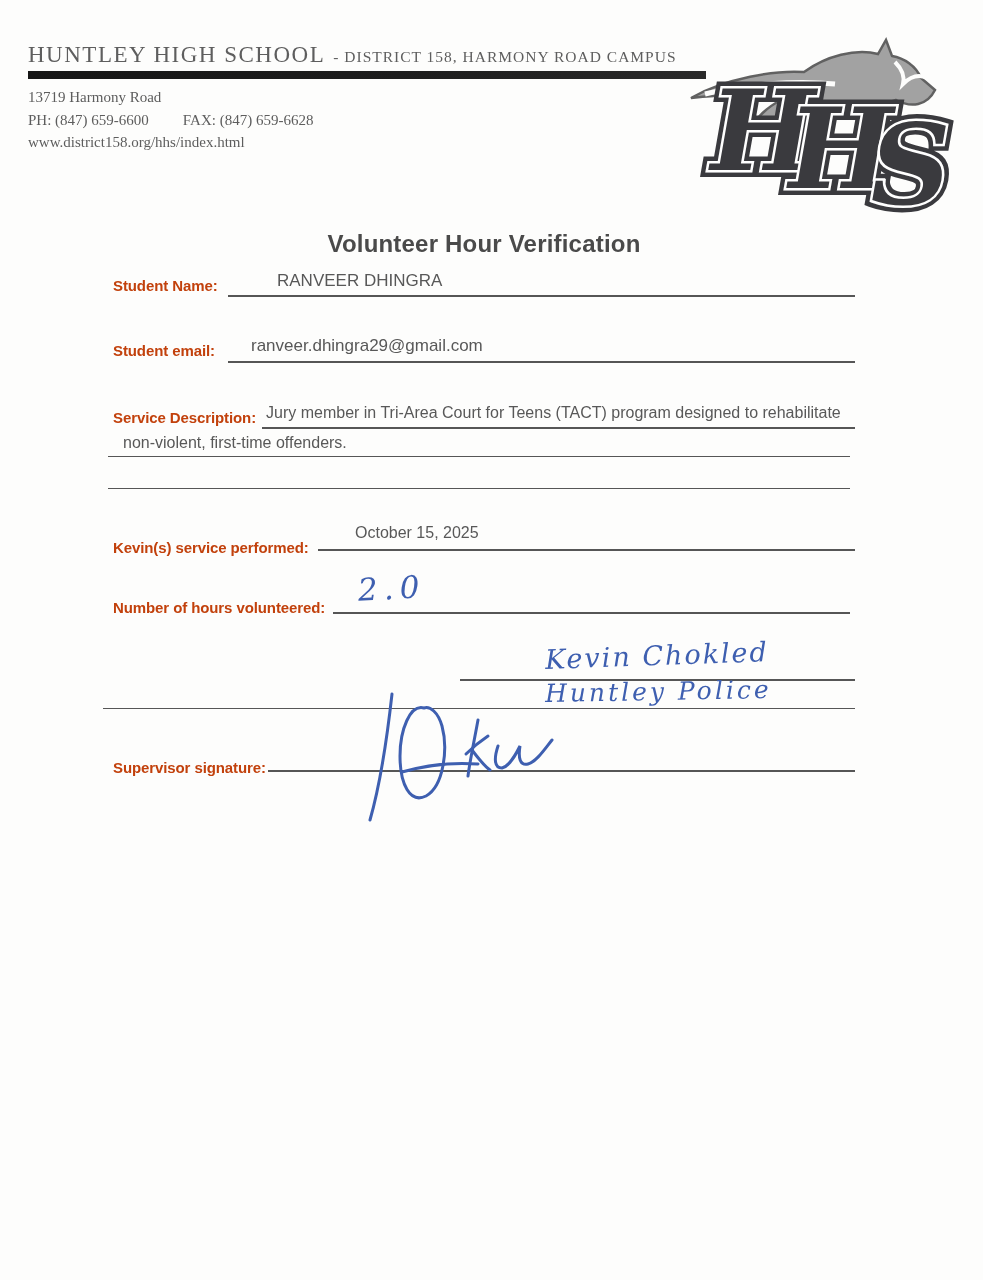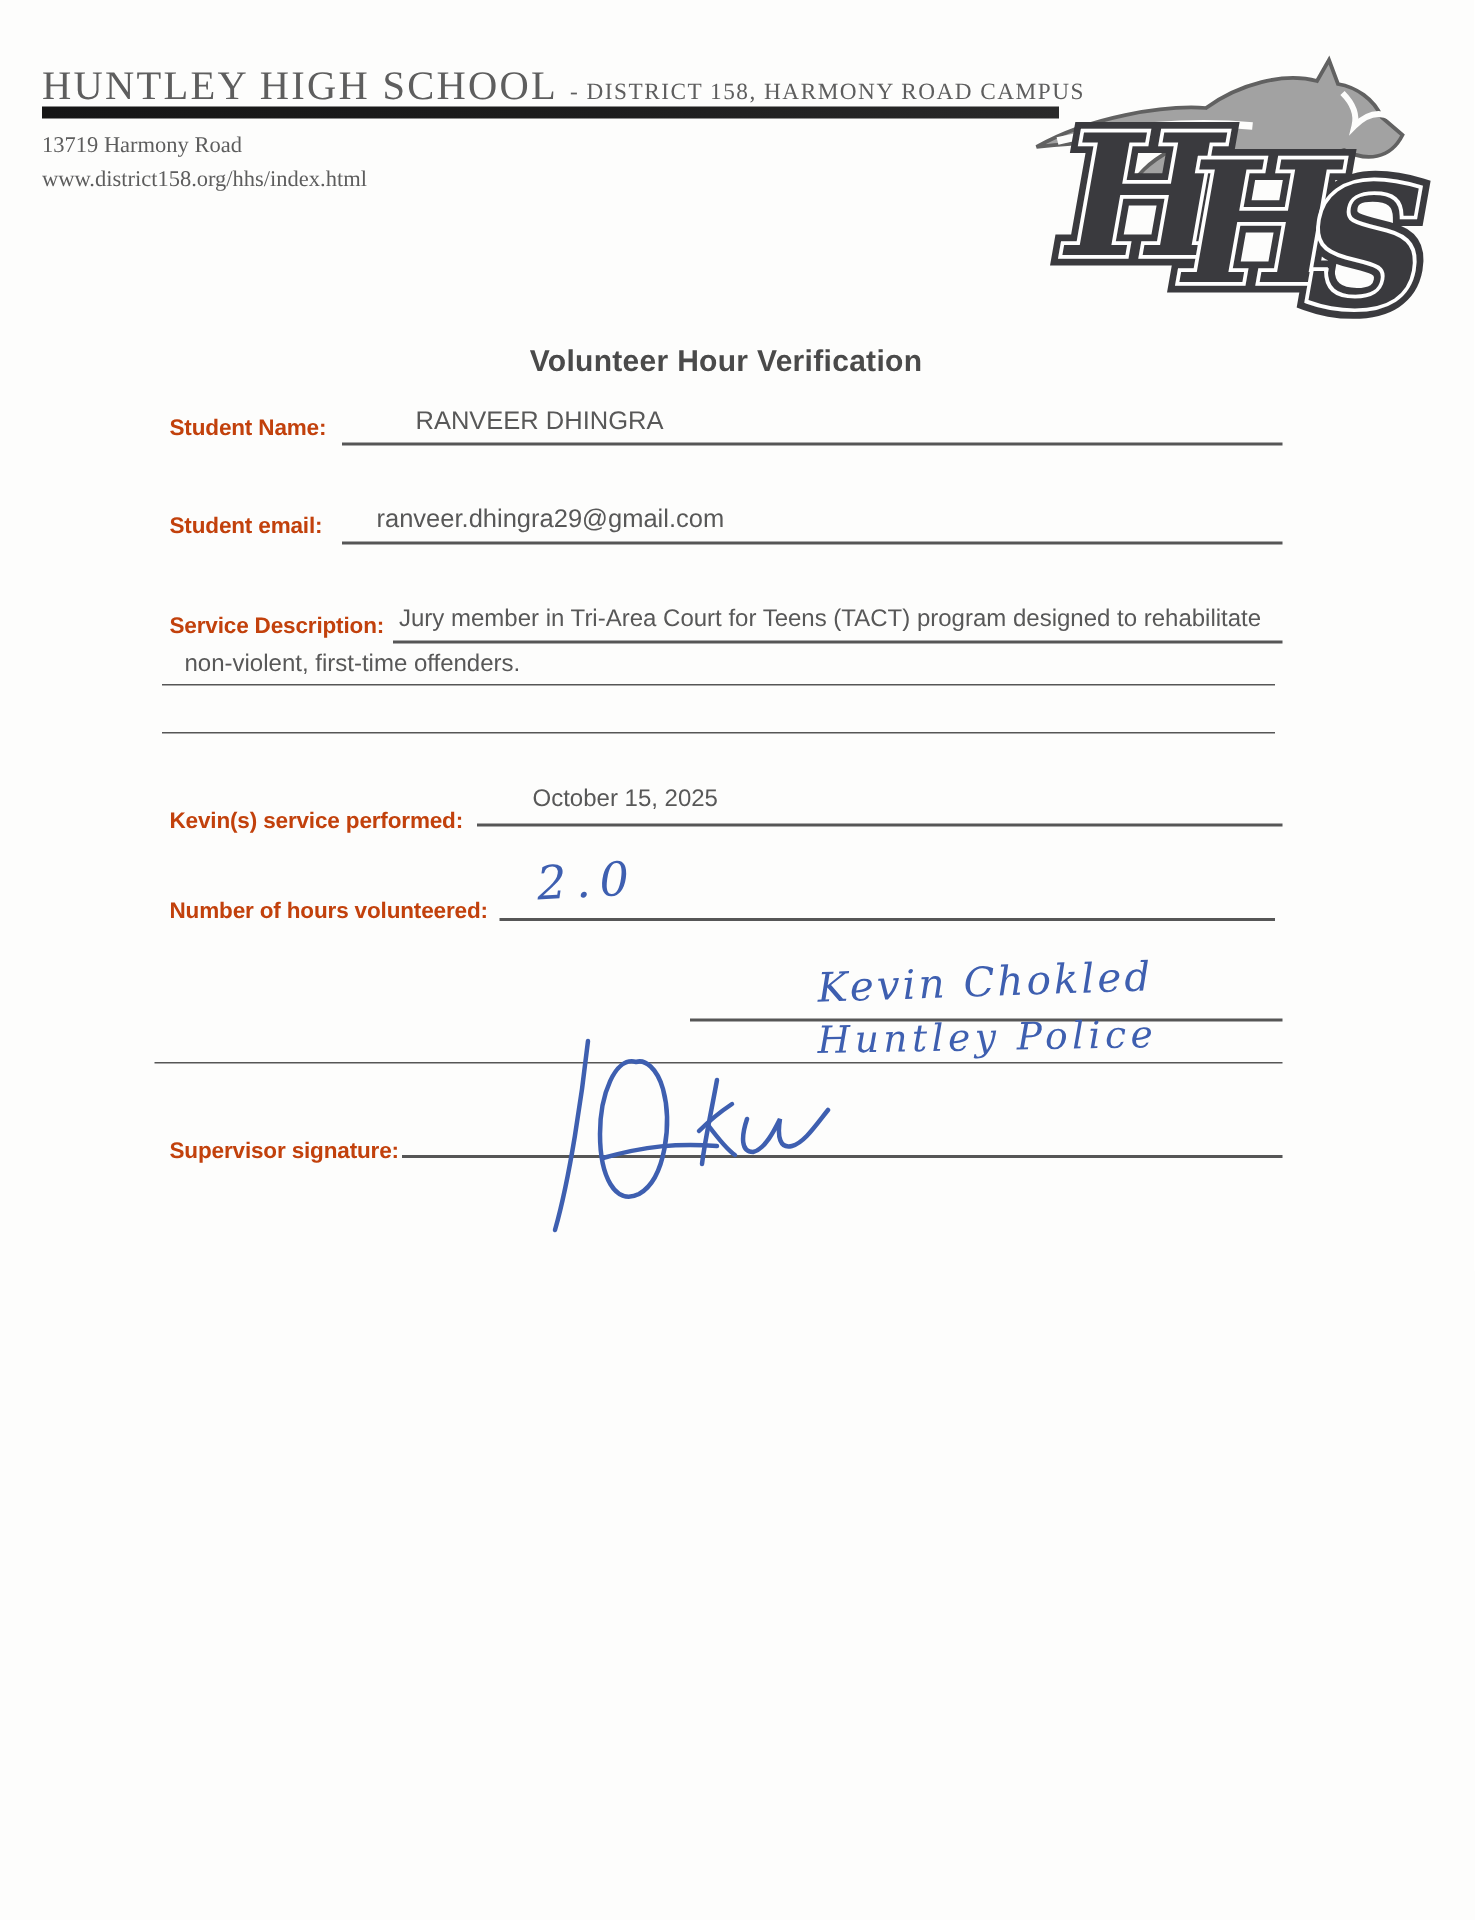--- a/index.html
+++ b/index.html
@@ -8,40 +8,40 @@
     position:relative; width:983px; height:1280px;
     background:#fdfdfc; overflow:hidden;
     font-family:"Liberation Sans", sans-serif;
   }
 
   
   .school-line {
     position:absolute; left:28px; top:42px; white-space:nowrap;
     font-family:"Liberation Serif", serif; color:#5e5e5e;
   }
-  .school-name { font-size:27px; letter-spacing:1.5px; }
+  .school-name { font-size:23px; letter-spacing:1.5px; }
   .campus-name { font-size:15.5px; letter-spacing:1px; margin-left:8px; }
   .header-bar {
     position:absolute; left:28px; top:71px; width:678px; height:8px;
     background:linear-gradient(90deg,#161616 0%,#1d1d1d 55%,#2a2a2a 100%);
   }
   .address-block {
     position:absolute; left:28px; top:86px;
     font-family:Liberation Serif, serif; font-size:15px;
     color:#5d5d5d; line-height:22.5px; white-space:nowrap;
   }
   .phone-gap { display:inline-block; width:34px; }
 
   
   .logo { position:absolute; left:685px; top:28px; width:272px; height:188px; }
 
   
   .form-title {
     position:absolute; left:113px; top:230px; width:742px;
-    text-align:center; font-size:20px; font-weight:bold; color:#4a4a4a;
+    text-align:center; font-size:24px; font-weight:bold; color:#4a4a4a;
     letter-spacing:0.2px;
   }
   .lbl {
     position:absolute; font-size:15px; font-weight:bold; color:#c2410c;
     letter-spacing:-0.1px; white-space:nowrap;
   }
   .typed {
     position:absolute; font-size:16px; color:#585858; white-space:nowrap;
   }
   .rule { position:absolute; height:0; border-top:2px solid #565656; }
@@ -60,20 +60,21 @@
 
 <div class="page">
 
   <div class="school-line">
     <span class="school-name">HUNTLEY HIGH SCHOOL</span><span class="campus-name">- DISTRICT 158, HARMONY ROAD CAMPUS</span>
   </div>
   <div class="header-bar"></div>
 
   <div class="address-block">
     <div>13719 Harmony Road</div>
+    <div><span>PH: (847) 659-6600</span><span class="phone-gap"></span><span>FAX: (847) 659-6628</span></div>
     <div>www.district158.org/hhs/index.html</div>
   </div>
 
   <div class="logo">
     <svg width="272" height="188" viewBox="0 0 272 188">
 
       <g>
         <path d="M250,62 L236,50 C231,38 219,30 207,28 L201,12 L193,26 C171,20 141,28 119,44 C91,42 41,50 6,70 C41,66 71,66 96,72 C81,80 71,90 69,98 C91,90 116,82 136,76 C161,82 191,80 211,72 C226,80 242,78 250,62 Z" fill="#a2a2a2" stroke="#616161" stroke-width="2.5"></path>
         <path d="M210,34 C216,40 220,48 218,56 C226,48 234,46 242,50" fill="none" stroke="#fdfdfc" stroke-width="4"></path>
         <path d="M20,66 C60,56 110,52 150,56" fill="none" stroke="#fdfdfc" stroke-width="5"></path>

